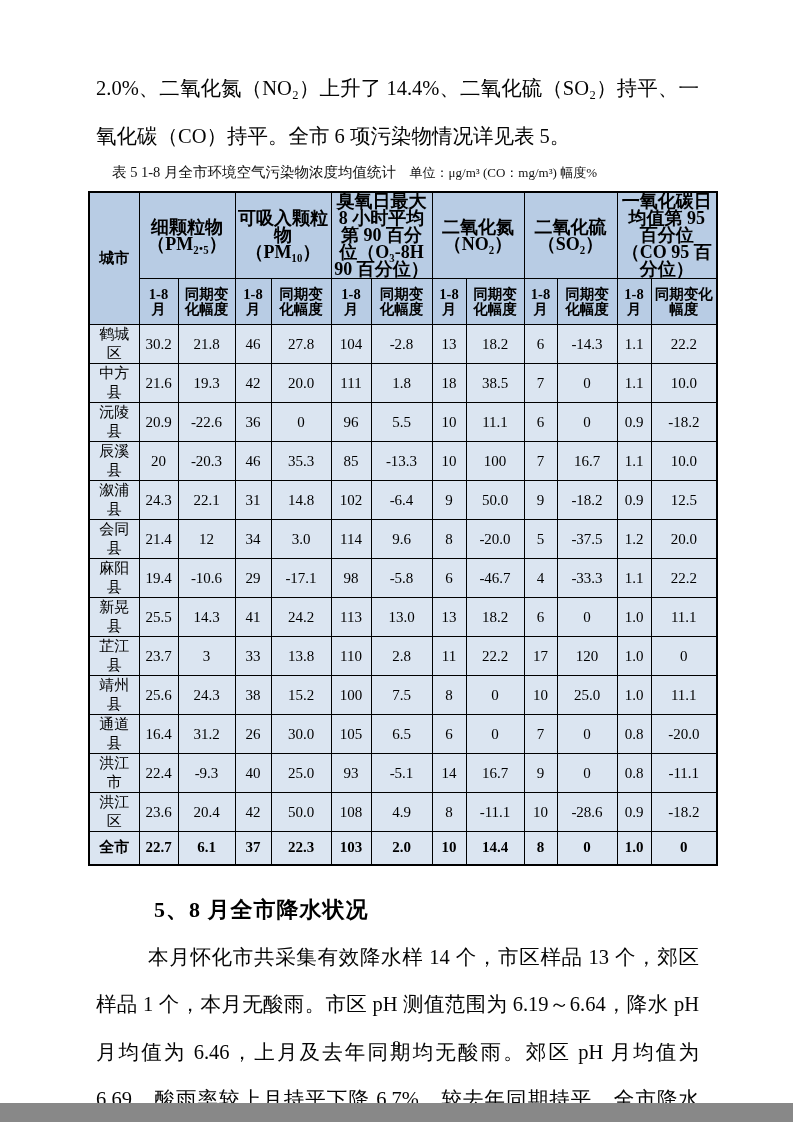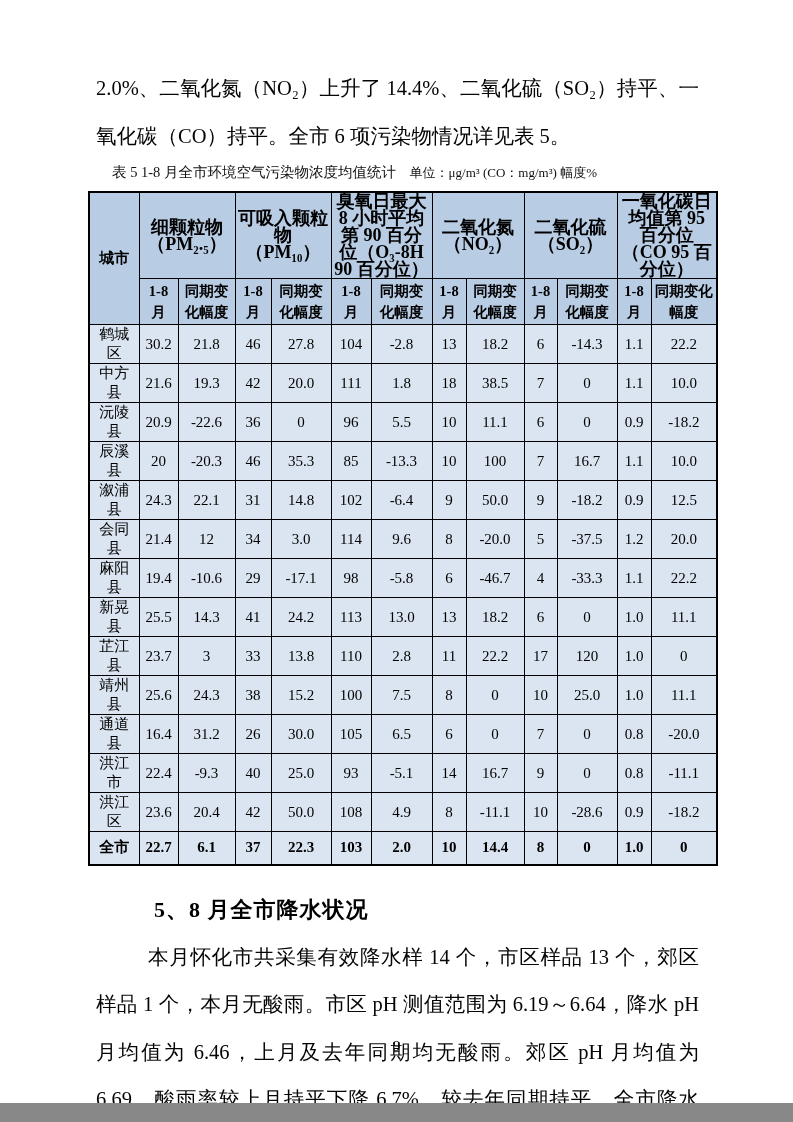--- a/index.html
+++ b/index.html
@@ -46,21 +46,21 @@
     text-align:center;
     vertical-align:middle;
     padding:0 2px;
     overflow:hidden;
   }
   thead th { background:var(--header-bg,#b8cce4); font-weight:700; }
   tr.group-row { height:70px; }
   tr.group-row th { font-size:18px; line-height:17px; }
   tr.group-row th.corner { font-size:15px;margin-left:20px; }
   tr.sub-row { height:46px; }
-  tr.sub-row th { font-size:14.5px; line-height:21px; }
+  tr.sub-row th { font-size:14.5px; line-height:15px; }
   tbody tr { height:31px; background:var(--row-bg,#dbe5f1); }
   tbody th, tbody td { font-size:15px; font-weight:400; }
   tbody tr.total-row { height:33px; }
   tbody tr.total-row th, tbody tr.total-row td { font-weight:700;text-align:center; }
 
   
   .section-heading {
     margin-top:29px;
     font-size:22px;
     font-weight:700;

